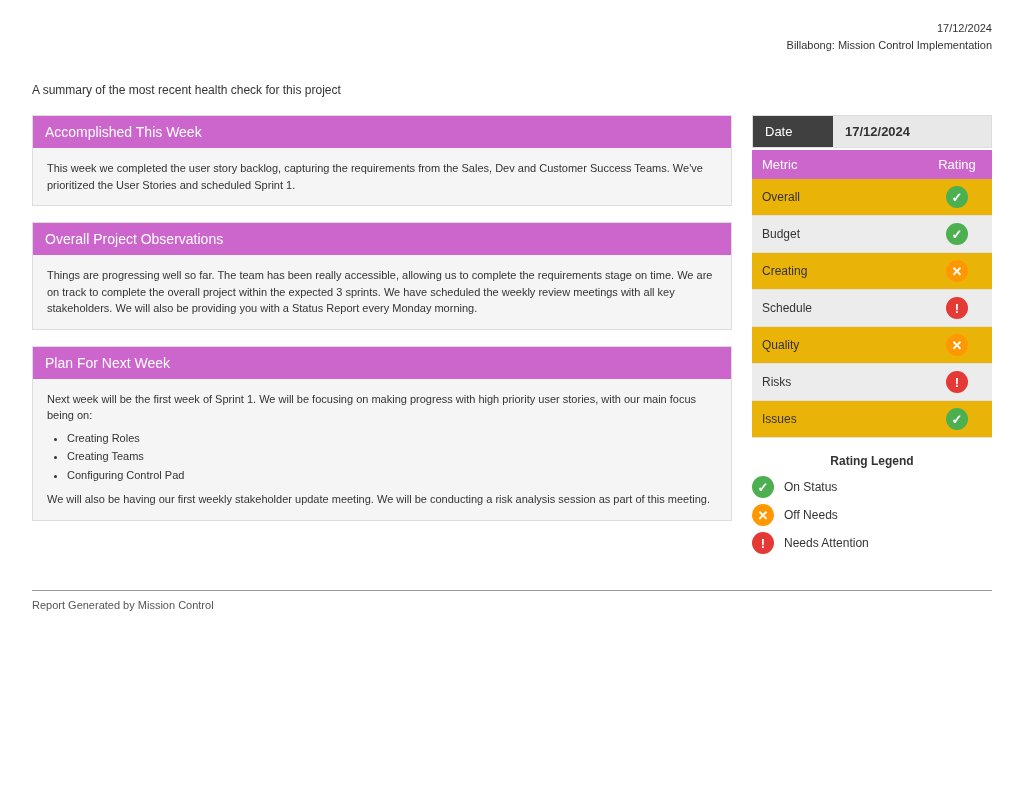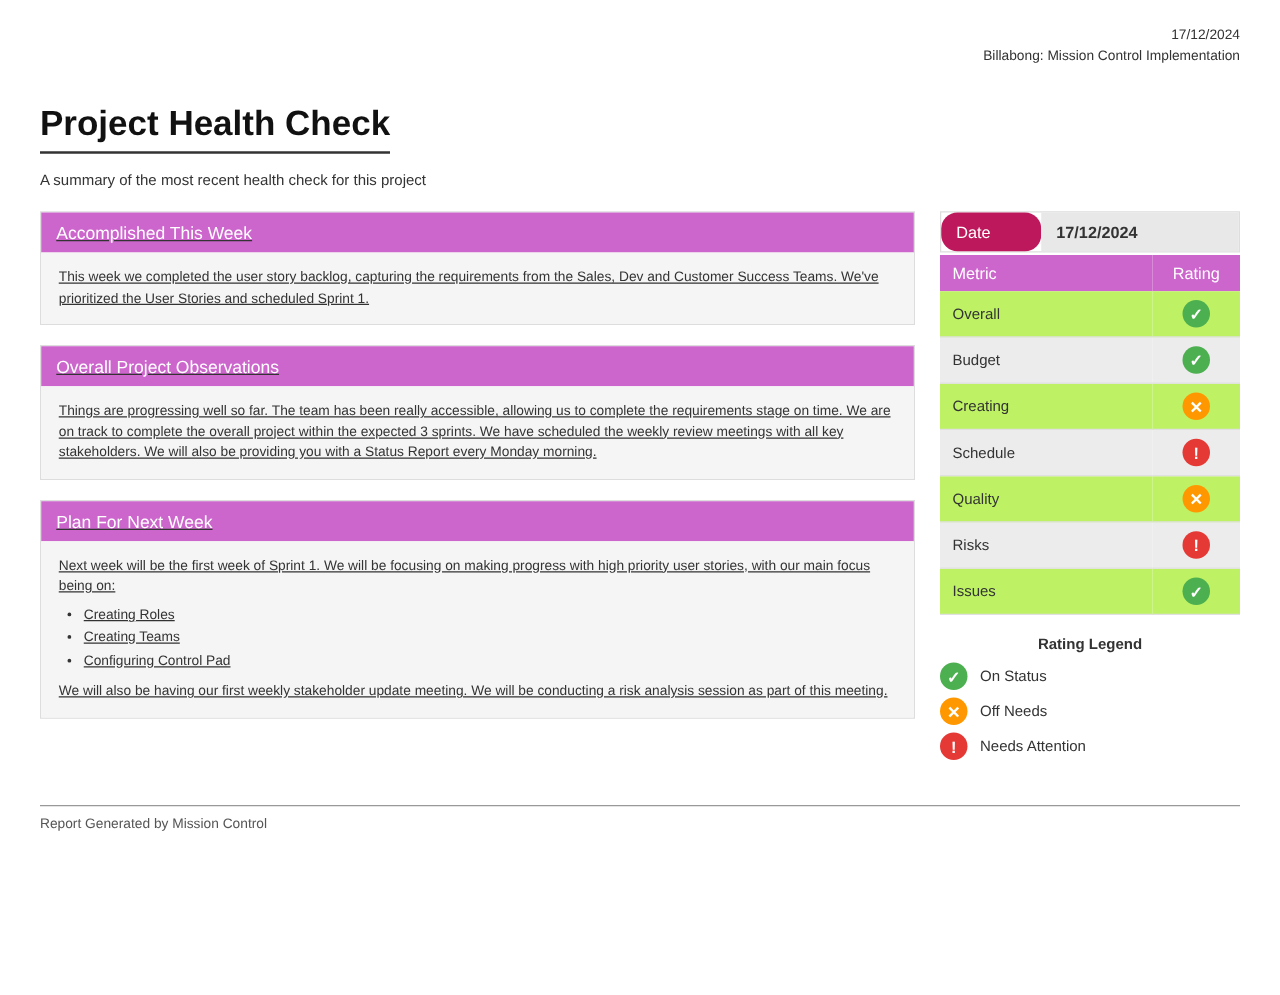--- a/index.html
+++ b/index.html
@@ -39,21 +39,20 @@
       color: #333;
       margin-bottom: 18px;
     }
     .main-content {
       display: flex;
       gap: 20px;
       align-items: flex-start;
     }
     .left-panel {
       flex: 1;
-      text-decoration: underline;
     }
     .right-panel {
       width: 240px;
       flex-shrink: 0;
     }
     
     .section-block {
       margin-bottom: 16px;
       border: 1px solid #ddd;
     }
@@ -79,29 +78,28 @@
     .section-body ul li {
       margin-bottom: 2px;
     }
     
     .date-row {
       display: flex;
       border: 1px solid #ddd;
       margin-bottom: 2px;
     }
     .date-label {
-      background: #be185d;
+      background: #404040;
       color: #fff;
       padding: 8px 12px;
       font-size: 13px;
       font-weight: normal;
       width: 80px;
       display: flex;
       align-items: center;
-      border-radius: 13px;
     }
     .date-value {
       background: #e8e8e8;
       padding: 8px 12px;
       font-size: 13px;
       font-weight: bold;
       flex: 1;
       display: flex;
       align-items: center;
     }
@@ -119,21 +117,21 @@
       font-weight: normal;
       text-align: left;
     }
     .metrics-table th:last-child {
       text-align: center;
       width: 70px;
     }
     .metrics-table td {
       padding: 7px 10px;
       font-size: 12px;
-      background: #bef264;
+      background: #eab308;
       border-bottom: 1px solid #e0e0e0;
     }
     .metrics-table td:last-child {
       text-align: center;
     }
     .metrics-table tr:nth-child(even) td {
       background: #ececec;
     }
     
     .rating-icon {
@@ -192,21 +190,20 @@
 </head>
 <body>
 
 <div class="page">
 
   <div class="top-right">
     <div>17/12/2024</div>
     <div>Billabong: Mission Control Implementation</div>
   </div>
 
-  <h1 class="page-title">Project Health Check</h1>
 
   <p class="subtitle">A summary of the most recent health check for this project</p>
 
   <div class="main-content">
 
     <div class="left-panel">
 
       <div class="section-block">
         <div class="section-header">Accomplished This Week</div>
         <div class="section-body">

